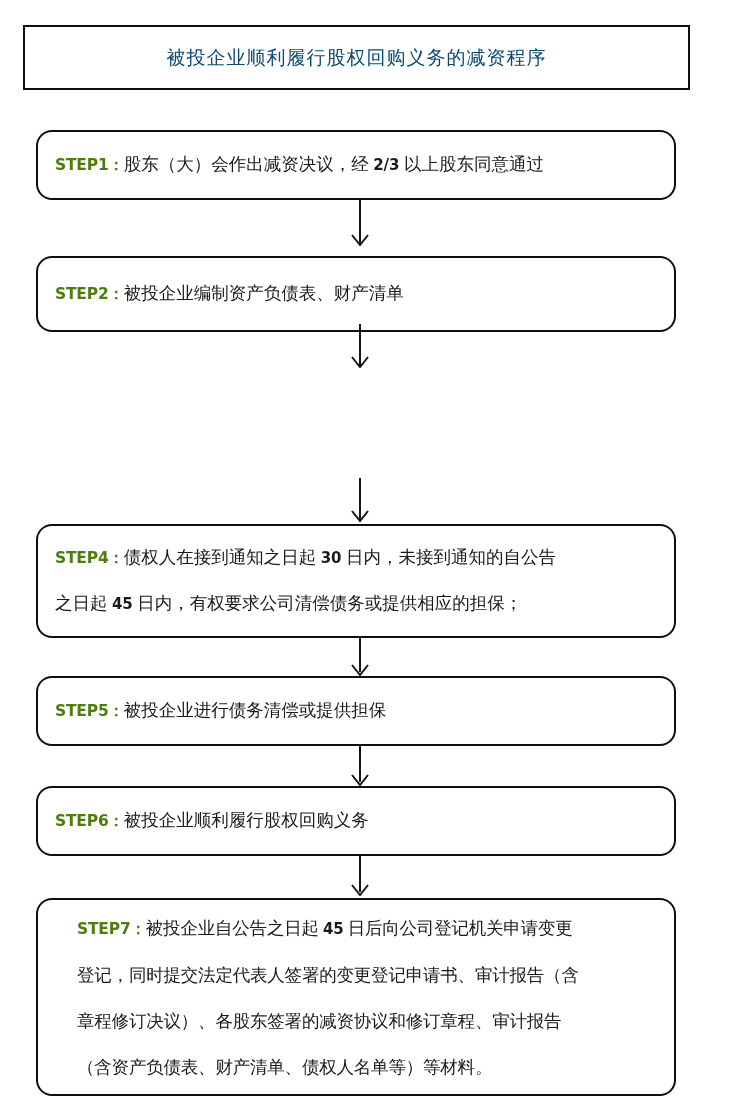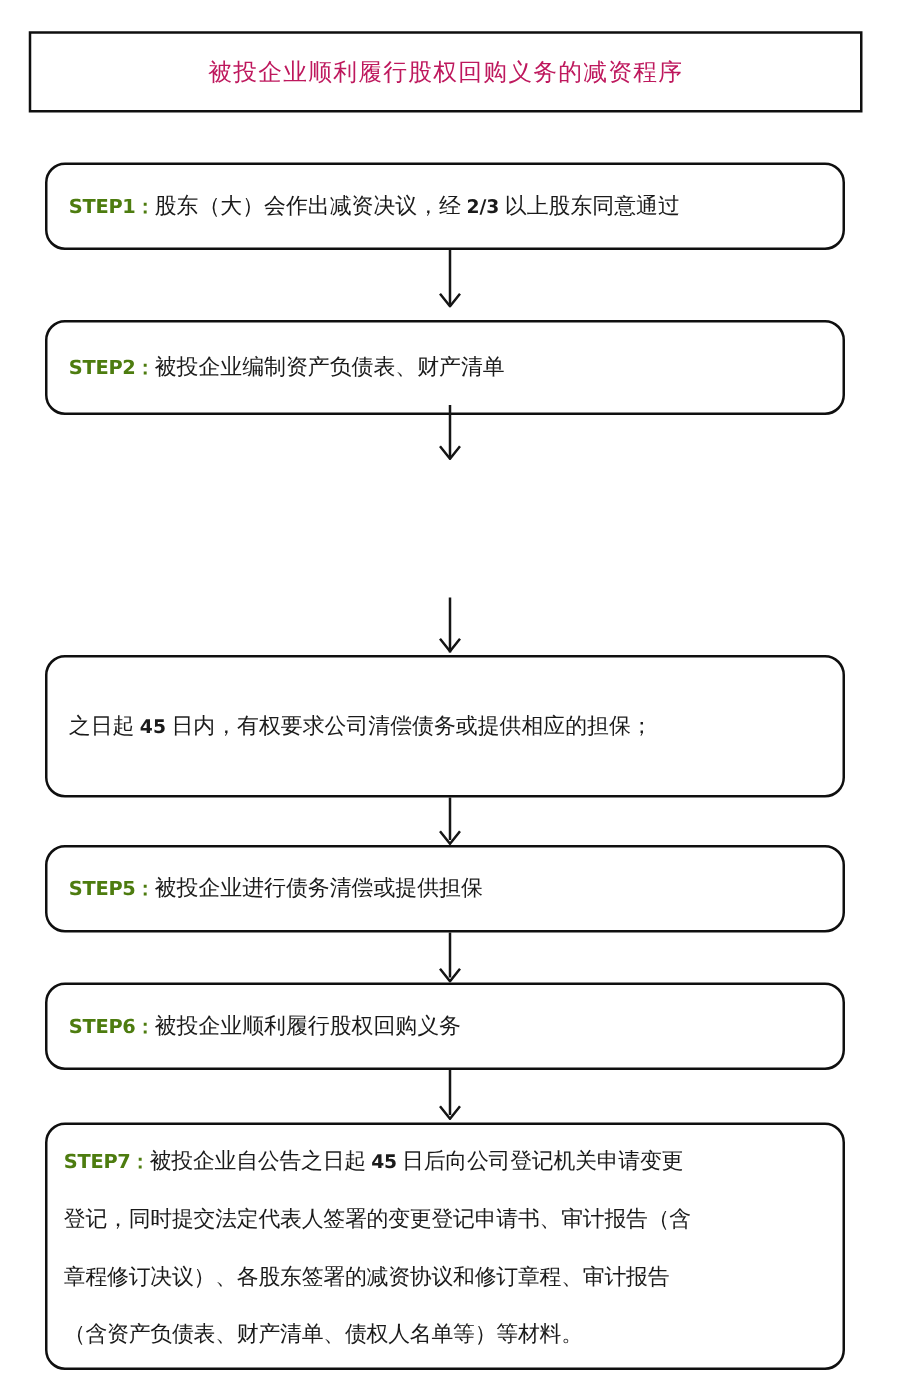--- a/index.html
+++ b/index.html
@@ -33,21 +33,21 @@
     border: 2px solid #0f0f0f;
     box-sizing: border-box;
     display: flex;
     align-items: center;
     justify-content: center;
   }
   .title-text {
     font-family: "Liberation Serif", "DejaVu Serif", serif;
     font-size: 19px;
     letter-spacing: 1px;
-    color: #be185d;
+    color: #0c4a6e;
     white-space: nowrap;
   }
 
   
   .step-box {
     position: absolute;
     left: 36px;
     width: 640px;
     border: 2px solid #0f0f0f;
     border-radius: 16px;
@@ -76,21 +76,21 @@
     font-family: "Liberation Serif", "DejaVu Serif", serif;
     font-size: 17.5px;
   }
   .num {
     font-family: "DejaVu Sans", "Liberation Sans", sans-serif;
     font-weight: bold;
     font-size: 15px;
   }
 
   
-  .step-box.wide-inset .step-body { padding-left: 13px; }
+  .step-box.wide-inset .step-body { padding-left: 39px; }
   .step-box.wide-inset .step-line { line-height: 46px; letter-spacing: -0.2px; }
 
   
   .connector {
     position: absolute;
     left: 359px;
     width: 2px;
     background: #151515;
   }
   .arrow-head {
@@ -139,20 +139,21 @@
 
   <div class="connector" style="top:478px; height:44px;"></div>
   <div class="arrow-head" style="top:510px;">
     <svg width="20" height="12" viewBox="0 0 20 12">
         <path d="M2 1 L10 11 L18 1" fill="none" stroke="#151515" stroke-width="2"></path>
       </svg>
   </div>
 
   <div class="step-box" id="box4" style="top:524px; height:114px;">
     <div class="step-body">
+      <div class="step-line"><span class="step-label">STEP4：</span><span class="cjk">债权人在接到通知之日起 <span class="num">30</span> 日内，未接到通知的自公告</span></div>
       <div class="step-line"><span class="cjk">之日起 <span class="num">45</span> 日内，有权要求公司清偿债务或提供相应的担保；</span></div>
     </div>
   </div>
 
   <div class="connector" style="top:638px; height:34px;"></div>
   <div class="arrow-head" style="top:664px;">
     <svg width="20" height="12" viewBox="0 0 20 12">
         <path d="M2 1 L10 11 L18 1" fill="none" stroke="#151515" stroke-width="2"></path>
       </svg>
   </div>

